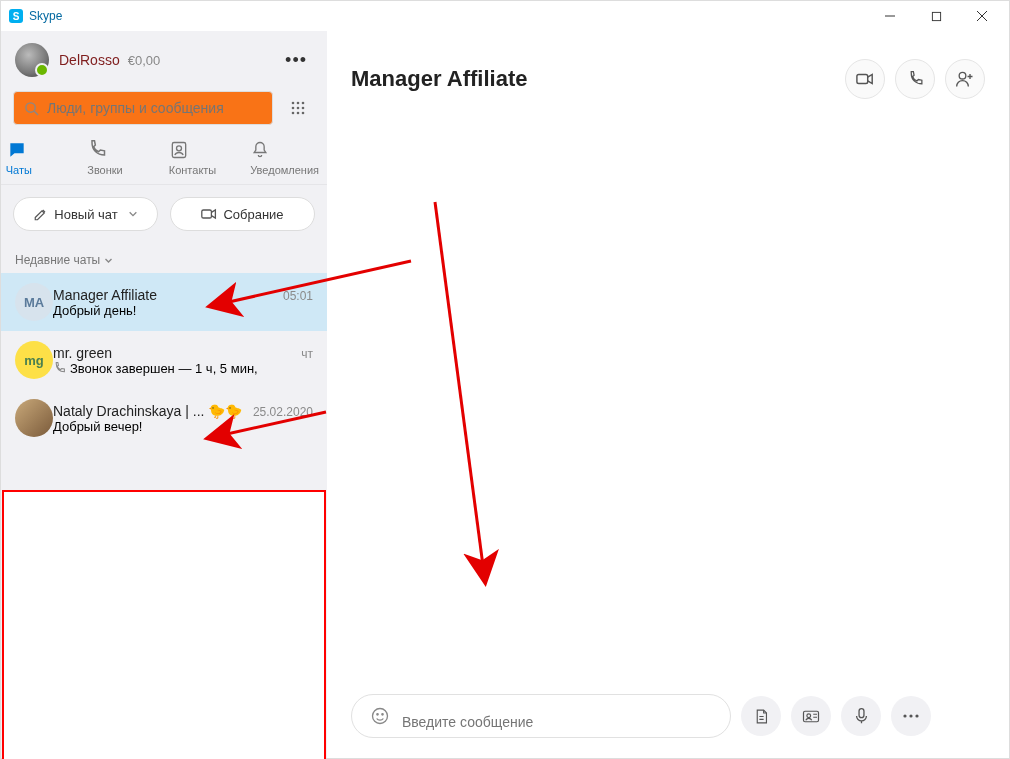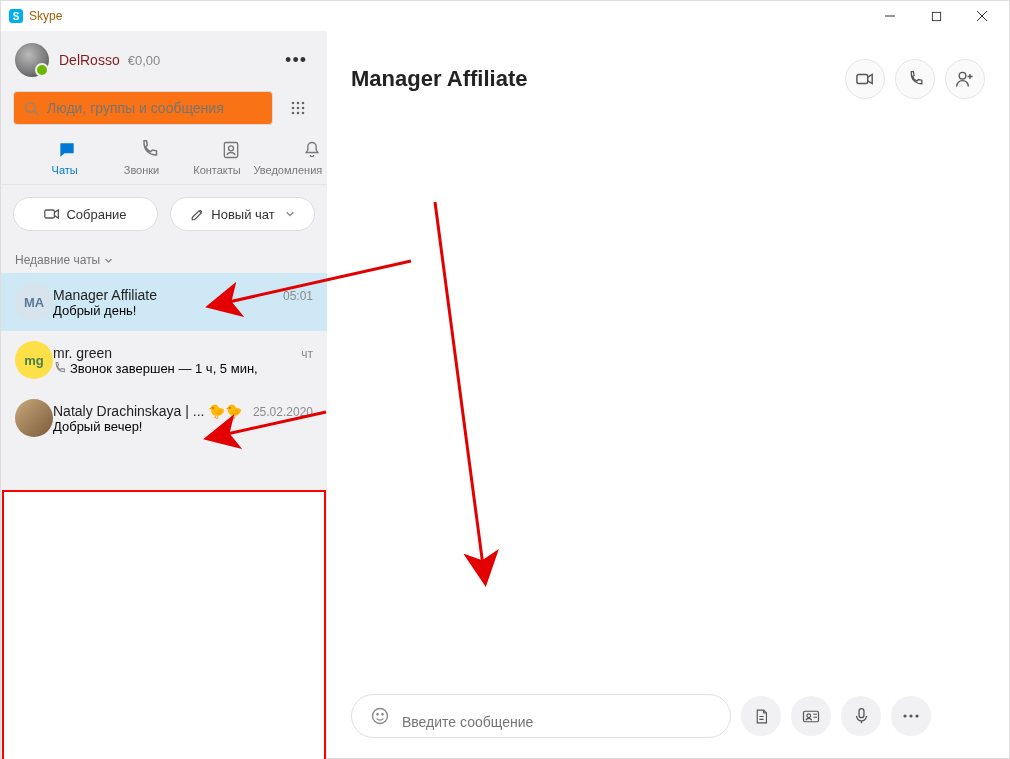--- a/index.html
+++ b/index.html
@@ -1,39 +1,39 @@
 <!DOCTYPE html>
 <html><head>
 <meta charset="utf-8">
 <style>
   * { box-sizing: border-box; margin: 0; padding: 0; font-family: "Segoe UI", Arial, sans-serif; }
   html, body { width: 1010px; height: 759px; overflow: hidden; background: #fff; }
   .window { width: 1010px; height: 759px; display: flex; flex-direction: column; border: 1px solid #ddd; position: relative; }
   
   .titlebar { height: 30px; display: flex; align-items: center; padding: 0 4px 0 8px; background: #fff; }
   .titlebar .logo { width: 14px; height: 14px; background: #00aff0; border-radius: 3px; display: flex; align-items: center; justify-content: center; color: #fff; font-size: 10px; font-weight: bold; margin-right: 6px; }
-  .titlebar .title { font-size: 12px; color: #a16207; }
+  .titlebar .title { font-size: 12px; color: #0369a1; }
   .titlebar .spacer { flex: 1; }
   .titlebar .winbtn { width: 46px; height: 30px; display: flex; align-items: center; justify-content: center; color: #333; }
   
   .body { flex: 1; display: flex; min-height: 0; }
   
   .sidebar { width: 326px; background: #f1f1f4; display: flex; flex-direction: column; position: relative; }
   .profile { display: flex; align-items: center; padding: 12px 14px 6px 14px; }
   .avatar-main { width: 34px; height: 34px; border-radius: 50%; background: radial-gradient(circle at 40% 35%, #bbb 0%, #777 60%, #333 100%); position: relative; margin-right: 10px; }
   .avatar-main::after { content: ""; position: absolute; bottom: 0; right: 0; width: 10px; height: 10px; background: #6bb700; border: 2px solid #f1f1f4; border-radius: 50%; }
   .profile .name { font-size: 14px; color: #7f1d1d; }
   .profile .credit { font-size: 13px; color: #888; margin-left: 8px; }
   .profile .more { margin-left: auto; color: #333; font-size: 18px; letter-spacing: 1px; padding: 0 6px; cursor: pointer; }
   .searchrow { display: flex; align-items: center; padding: 8px 12px 10px 12px; gap: 8px; }
   .search { flex: 1; height: 34px; background: #f97316; border: 1px solid #ddd; border-radius: 4px; display: flex; align-items: center; padding: 0 10px; color: #888; gap: 8px; font-size: 14px; }
   .search input { border: none; outline: none; flex: 1; font-size: 14px; color: #333; background: transparent; }
   .dialpad { width: 34px; height: 34px; display: flex; align-items: center; justify-content: center; color: #555; cursor: pointer; }
   .nav { display: flex; justify-content: space-around; padding: 4px 0 8px 0; border-bottom: 1px solid #e5e5e8; }
-  .navitem { display: flex; flex-direction: column; align-items: flex-end; gap: 3px; font-size: 11px; color: #777; cursor: pointer; width: 72px; }
+  .navitem { display: flex; flex-direction: column; align-items: flex-start; gap: 3px; font-size: 11px; color: #777; cursor: pointer; width: 72px; }
   .navitem.active { color: #0078d4; }
   .navitem .navicon { height: 22px; display: flex; align-items: center; justify-content: center; }
   .actionrow { display: flex; gap: 12px; padding: 12px; }
   .pillbtn { flex: 1; height: 34px; border: 1px solid #ddd; background: #fff; border-radius: 18px; display: flex; align-items: center; justify-content: center; gap: 6px; font-size: 13px; color: #333; cursor: pointer; }
   .pillbtn .chev { color: #888; margin-left: 4px; }
   .section-header { padding: 10px 14px 6px 14px; font-size: 12px; color: #777; display: flex; align-items: center; gap: 4px; cursor: pointer; }
   
   .chatlist { flex: 1; overflow: hidden; }
   .chatitem { display: flex; align-items: center; padding: 10px 14px; cursor: pointer; }
   .chatitem.selected { background: #cfe8f6; }
@@ -157,35 +157,35 @@
                 <path d="M12 3a5 5 0 0 0-5 5v4l-2 3h14l-2-3V8a5 5 0 0 0-5-5z"></path>
                 <path d="M10 18a2 2 0 0 0 4 0"></path>
               </svg>
           </div>
           <span>Уведомления</span>
         </div>
       </div>
 
       <div class="actionrow">
         <div class="pillbtn">
+          <svg class="icon" width="15" height="15" viewBox="0 0 20 20" fill="none" stroke="#555" stroke-width="1.6">
+              <path d="M3 14l9-9 3 3-9 9H3v-3z"></path>
+              <path d="M13 4l3 3"></path>
+            </svg>
+          <span>Новый чат</span>
+          <svg class="chev" width="10" height="10" viewBox="0 0 12 12" fill="none" stroke="#888" stroke-width="1.6">
+              <path d="M2 4l4 4 4-4"></path>
+            </svg>
+        </div>
+        <div class="pillbtn">
           <svg class="icon" width="16" height="14" viewBox="0 0 20 14" fill="none" stroke="#555" stroke-width="1.6">
               <rect x="1" y="2" width="12" height="10" rx="2"></rect>
               <path d="M13 5l5-3v10l-5-3"></path>
             </svg>
           <span>Собрание</span>
-        </div>
-        <div class="pillbtn">
-          <svg class="icon" width="15" height="15" viewBox="0 0 20 20" fill="none" stroke="#555" stroke-width="1.6">
-              <path d="M3 14l9-9 3 3-9 9H3v-3z"></path>
-              <path d="M13 4l3 3"></path>
-            </svg>
-          <span>Новый чат</span>
-          <svg class="chev" width="10" height="10" viewBox="0 0 12 12" fill="none" stroke="#888" stroke-width="1.6">
-              <path d="M2 4l4 4 4-4"></path>
-            </svg>
         </div>
       </div>
 
       <div class="section-header">
         <span>Недавние чаты</span>
         <svg width="9" height="9" viewBox="0 0 12 12" fill="none" stroke="#888" stroke-width="1.8">
             <path d="M2 4l4 4 4-4"></path>
           </svg>
       </div>
 

